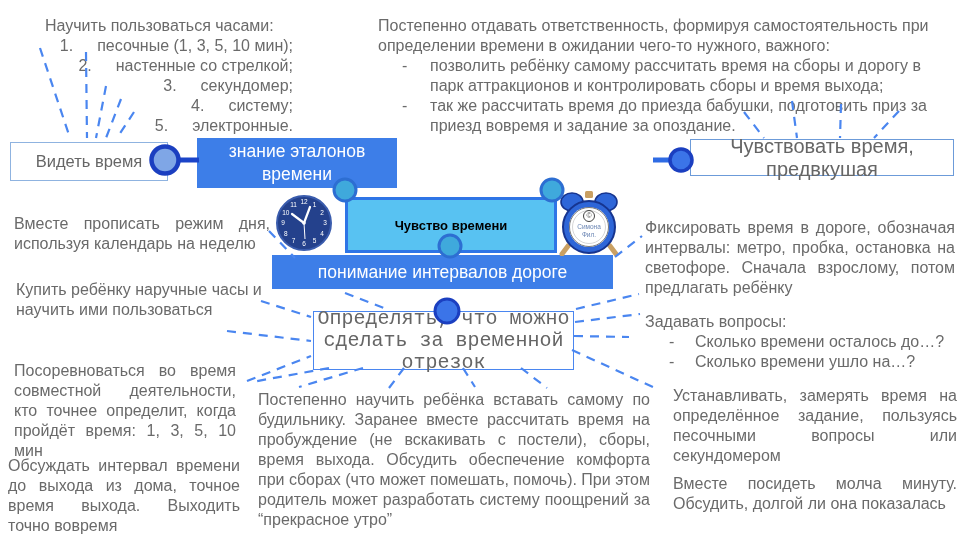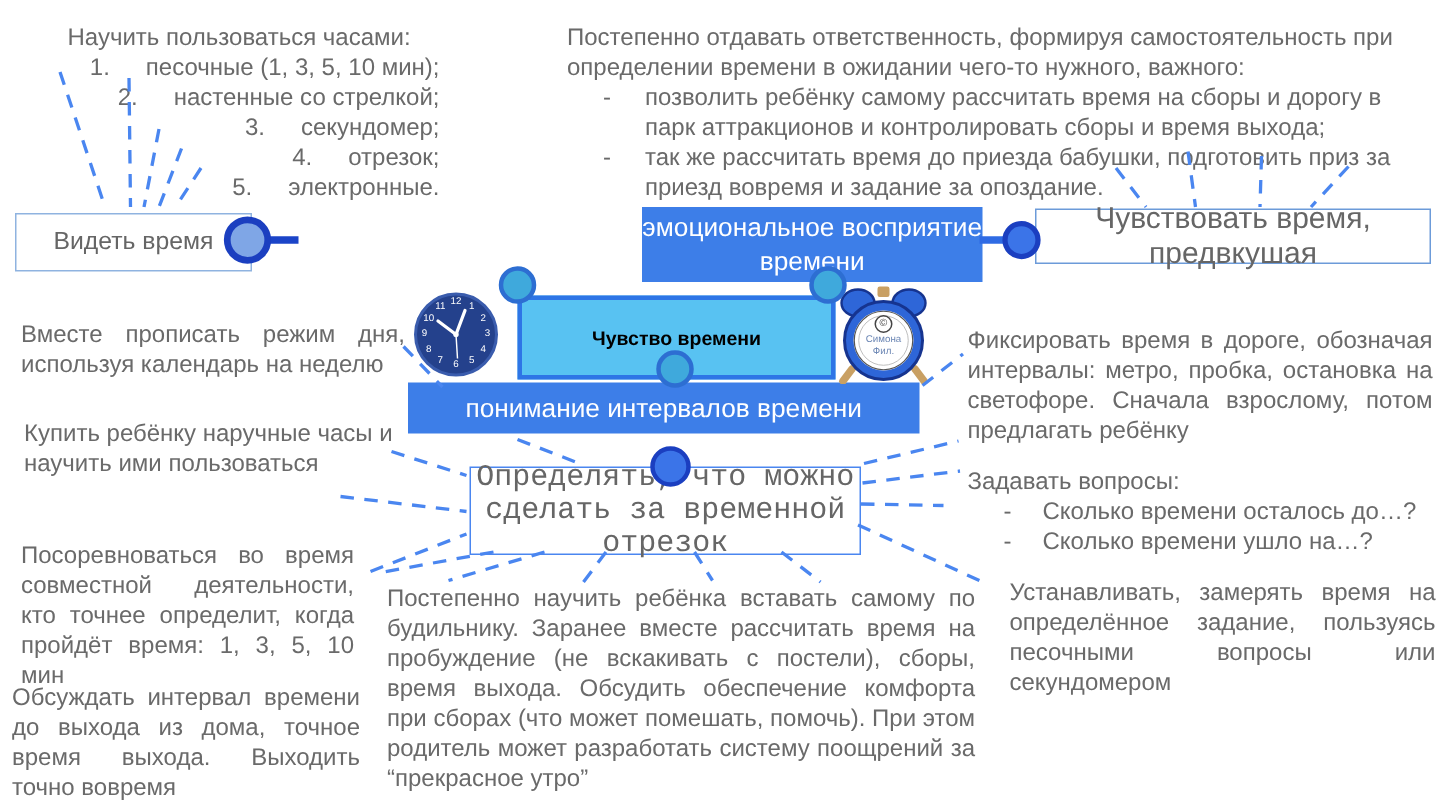--- a/index.html
+++ b/index.html
@@ -68,21 +68,21 @@
         <div class="tl-row">
           <span class="tl-num">2.</span>
           <span class="tl-text">настенные со стрелкой;</span>
         </div>
         <div class="tl-row">
           <span class="tl-num">3.</span>
           <span class="tl-text">секундомер;</span>
         </div>
         <div class="tl-row">
           <span class="tl-num">4.</span>
-          <span class="tl-text">отрезок;</span>
+          <span class="tl-text">систему;</span>
         </div>
         <div class="tl-row">
           <span class="tl-num">5.</span>
           <span class="tl-text">электронные.</span>
         </div>
       </div>
   </div>
 
   <div class="note" id="tr-block">
     <div>Постепенно отдавать ответственность, формируя самостоятельность при определении времени в ожидании чего-то нужного, важного:</div>
@@ -94,31 +94,31 @@
         <div class="b-row">
           <span class="b-marker">-</span>
           <span class="b-text">так же рассчитать время до приезда бабушки, подготовить приз за приезд вовремя и задание за опоздание.</span>
         </div>
       </div>
   </div>
 
   <div class="whitebox" id="box-see">
     <span>Видеть время</span>
   </div>
-  <div class="bluebox" id="box-emotional">
-    <span>эмоциональное восприятие времени</span>
+  <div class="bluebox" id="box-standards">
+    <span>знание эталонов времени</span>
   </div>
   <div class="whitebox" id="box-feel">
     <span>Чувствовать время, предвкушая</span>
   </div>
   <div id="box-center">
     <span>Чувство времени</span>
   </div>
   <div class="bluebox" id="box-intervals">
-    <span>понимание интервалов времени</span>
+    <span>понимание интервалов дороге</span>
   </div>
   <div class="whitebox" id="box-determine">
     <span>Определять, что можно сделать за временной отрезок</span>
   </div>
 
   <div id="wallclock">
     <svg width="60" height="60" viewBox="0 0 60 60">
       <circle cx="30" cy="30" r="27" fill="#24418C" stroke="#3A5CAD" stroke-width="2"></circle>
       <line x1="30" y1="30" x2="18" y2="21" stroke="#fff" stroke-width="2.2" stroke-linecap="round"></line>
       <line x1="30" y1="30" x2="36" y2="14" stroke="#fff" stroke-width="2.2" stroke-linecap="round"></line>
@@ -172,20 +172,21 @@
           <span class="b-marker">-</span>
           <span class="b-text">Сколько времени осталось до…?</span>
         </div>
         <div class="b-row">
           <span class="b-marker">-</span>
           <span class="b-text">Сколько времени ушло на…?</span>
         </div>
       </div>
   </div>
   <div class="note just" id="note-measure">Устанавливать, замерять время на определённое задание, пользуясь песочными вопросы или секундомером</div>
+  <div class="note just" id="note-minute">Вместе посидеть молча минуту. Обсудить, долгой ли она показалась</div>
   <div class="note just" id="note-bottom">Постепенно научить ребёнка вставать самому по будильнику. Заранее вместе рассчитать время на пробуждение (не вскакивать с постели), сборы, время выхода. Обсудить обеспечение комфорта при сборах (что может помешать, помочь). При этом родитель может разработать систему поощрений за “прекрасное утро”</div>
 
   <svg id="connectors" width="960" height="540" viewBox="0 0 960 540">
     <g stroke="#4A86F0" stroke-width="2.2" stroke-dasharray="9 7" fill="none">
       <line x1="40" y1="48" x2="70" y2="138"></line>
       <line x1="86" y1="52" x2="87" y2="138"></line>
       <line x1="106" y1="86" x2="96" y2="138"></line>
       <line x1="121" y1="99" x2="106" y2="138"></line>
       <line x1="134" y1="112" x2="117" y2="138"></line>
       <line x1="744" y1="112" x2="764" y2="138"></line>

